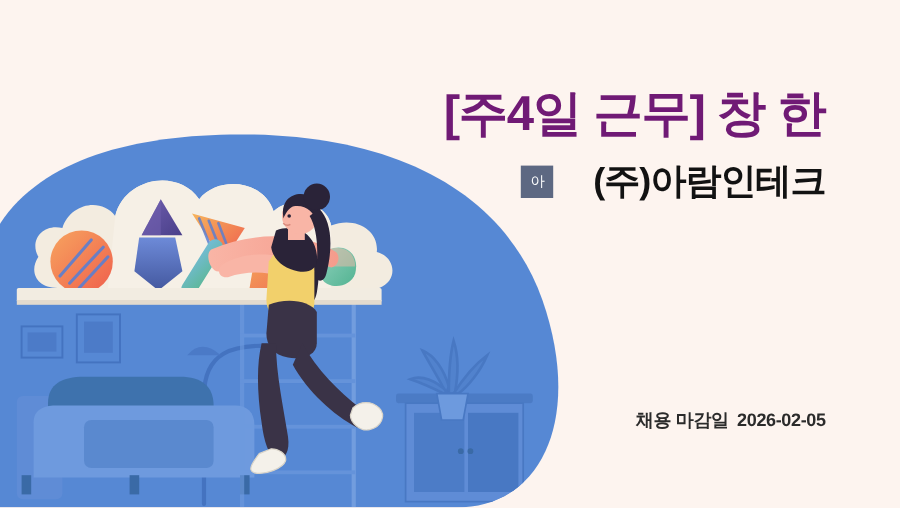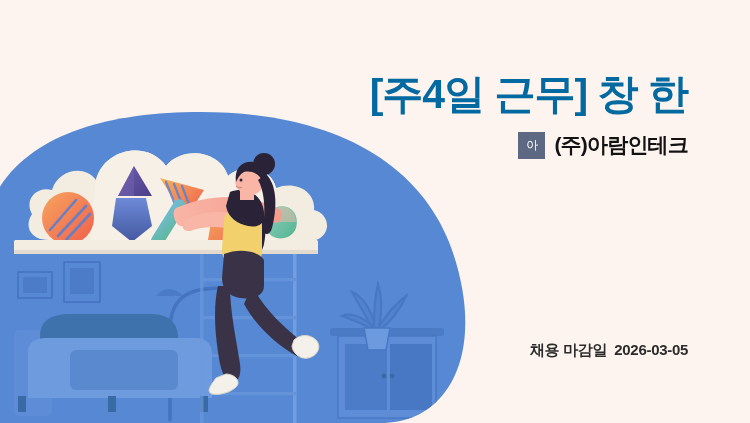--- a/index.html
+++ b/index.html
@@ -37,21 +37,21 @@
   .text-layer > * { pointer-events:auto; }
 
   .job-title {
     position:absolute;
     right:62px; top:70px;
     width:620px;
     text-align:right;
     font-size:41px;
     font-weight:bold;
     letter-spacing:-1px;
-    color:#0369a1;
+    color:#701a75;
     line-height:1.18;
     white-space:nowrap;
   }
 
   .company-row {
     position:absolute;
     right:62px; top:131px;
     display:flex;
     align-items:center;
     justify-content:flex-end;
@@ -65,25 +65,26 @@
     font-size:12px;
     font-weight:normal;
     display:flex;
     align-items:center;
     justify-content:center;
     flex:0 0 auto;
     letter-spacing:-0.5px;
   }
 
   .company-name {
-    font-size:21px;
+    font-size:30px;
     font-weight:bold;
     color:#121212;
     letter-spacing:-0.8px;
     white-space:nowrap;
+    margin-left:24px;
   }
 
   .deadline {
     position:absolute;
     right:62px; top:341px;
     font-size:15px;
     font-weight:bold;
     color:#2b2b2b;
     letter-spacing:-0.3px;
     white-space:nowrap;
@@ -318,17 +319,17 @@
   <div class="text-layer">
 
     <div class="job-title">[주4일 근무] 창 한</div>
 
     <div class="company-row">
       <div class="company-badge">아</div>
       <div class="company-name">(주)아람인테크</div>
     </div>
 
     <div class="deadline">
-      <span class="dl-label">채용 마감일</span><span>2026-03-05</span>
+      <span class="dl-label">채용 마감일</span><span>2026-02-05</span>
     </div>
 
   </div>
 </div>
 
 </body></html>

